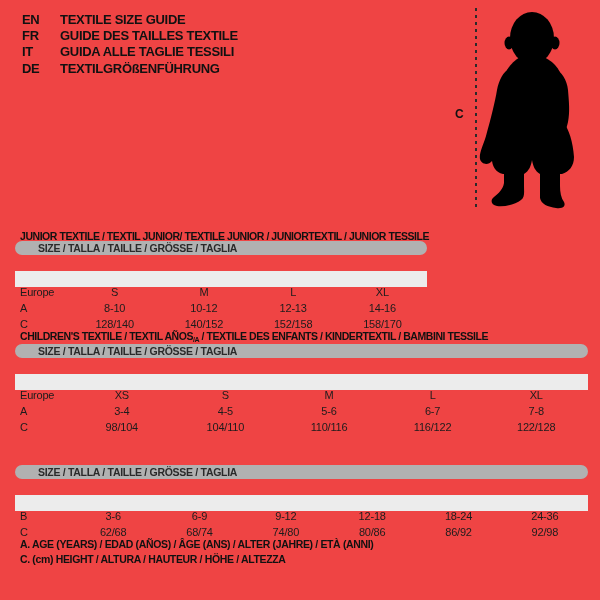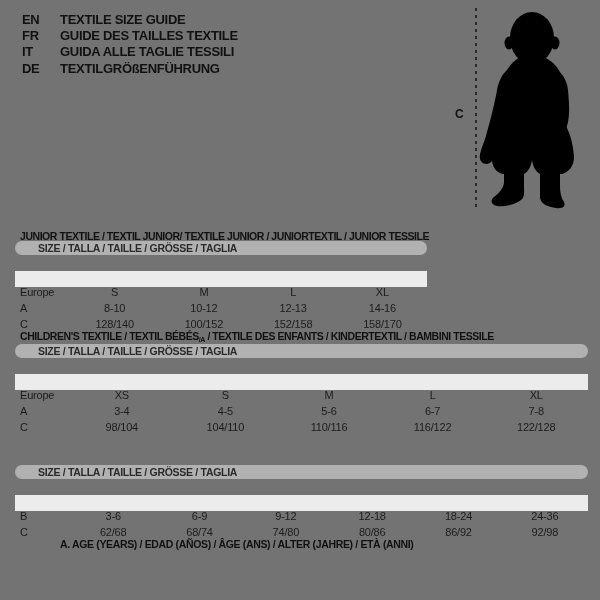--- a/index.html
+++ b/index.html
@@ -1,18 +1,18 @@
 <!DOCTYPE html>
 <html><head>
 <meta charset="utf-8">
 <style>
   * { margin:0; padding:0; box-sizing:border-box; }
   html,body { width:600px; height:600px; }
   body { font-family:"Liberation Sans", sans-serif; background:#ffffff; }
-  .page { position:relative; width:600px; height:600px; background:#737373; overflow:hidden; }
+  .page { position:relative; width:600px; height:600px; background:#ef4444; overflow:hidden; }
 
   
   .lang-block { position:absolute; left:22px; top:11px; }
   .lang-row { display:flex; height:16.4px; align-items:center; }
   .lang-code { width:38px; font-size:13px; font-weight:bold; color:#111; letter-spacing:-0.3px; }
   .lang-title { font-size:13px; font-weight:bold; color:#111; letter-spacing:-0.3px; white-space:nowrap;text-align:center; }
 
   
   .measure-line { position:absolute; left:475px; top:8px; width:2px; height:203px;
     background:repeating-linear-gradient(to bottom,#2b2b2b 0 3px,transparent 3px 7px); }
@@ -30,21 +30,21 @@
   .bar span { font-size:10.5px; font-weight:bold; color:#2a2a2a; letter-spacing:-0.3px; }
   .trow { display:grid; height:16px; align-items:center; font-size:11px; color:#1c1c1c; letter-spacing:-0.2px; }
   .t1 .trow { grid-template-columns:55px repeat(4,1fr); }
   .t2 .trow { grid-template-columns:55px repeat(5,1fr); }
   .t3 .trow { grid-template-columns:55px repeat(6,1fr); }
   .trow span { text-align:center;margin-top:31px; }
   .trow .lbl { text-align:left; padding-left:5px; }
   .stripe { background:#ececec; }
 
   
-  .footnotes { position:absolute; left:20px; top:538px;margin-left:40px; }
+  .footnotes { position:absolute; left:20px; top:538px; }
   .footnote { font-size:10.5px; font-weight:bold; color:#111; letter-spacing:-0.35px; height:15.2px; white-space:nowrap; }
 </style>
 </head>
 <body>
 
 <div class="page">
 
   <div class="lang-block">
     <div class="lang-row">
       <span class="lang-code">EN</span>
@@ -95,28 +95,28 @@
     <div class="trow stripe">
       <span class="lbl">A</span>
       <span>8-10</span>
       <span>10-12</span>
       <span>12-13</span>
       <span>14-16</span>
     </div>
     <div class="trow">
       <span class="lbl">C</span>
       <span>128/140</span>
-      <span>100/152</span>
+      <span>140/152</span>
       <span>152/158</span>
       <span>158/170</span>
     </div>
   </div>
 
   <div class="sec-title" style="top:318px;">
-    <span>CHILDREN'S TEXTILE / TEXTIL BÉBÉS</span><span class="sub">/A</span><span> / TEXTILE DES ENFANTS / KINDERTEXTIL / BAMBINI TESSILE</span>
+    <span>CHILDREN'S TEXTILE / TEXTIL AÑOS</span><span class="sub">/A</span><span> / TEXTILE DES ENFANTS / KINDERTEXTIL / BAMBINI TESSILE</span>
   </div>
   <div class="size-table t2" style="left:15px; top:344px; width:573px;">
     <div class="bar">
       <span>SIZE / TALLA / TAILLE / GRÖSSE / TAGLIA</span>
     </div>
     <div class="trow">
       <span class="lbl">Europe</span>
       <span>XS</span>
       <span>S</span>
       <span>M</span>
@@ -160,15 +160,16 @@
       <span>68/74</span>
       <span>74/80</span>
       <span>80/86</span>
       <span>86/92</span>
       <span>92/98</span>
     </div>
   </div>
 
   <div class="footnotes">
     <div class="footnote">A. AGE (YEARS) / EDAD (AÑOS) / ÂGE (ANS) / ALTER (JAHRE) / ETÀ (ANNI)</div>
+    <div class="footnote">C. (cm) HEIGHT / ALTURA / HAUTEUR / HÖHE / ALTEZZA</div>
   </div>
 
 </div>
 
 </body></html>

